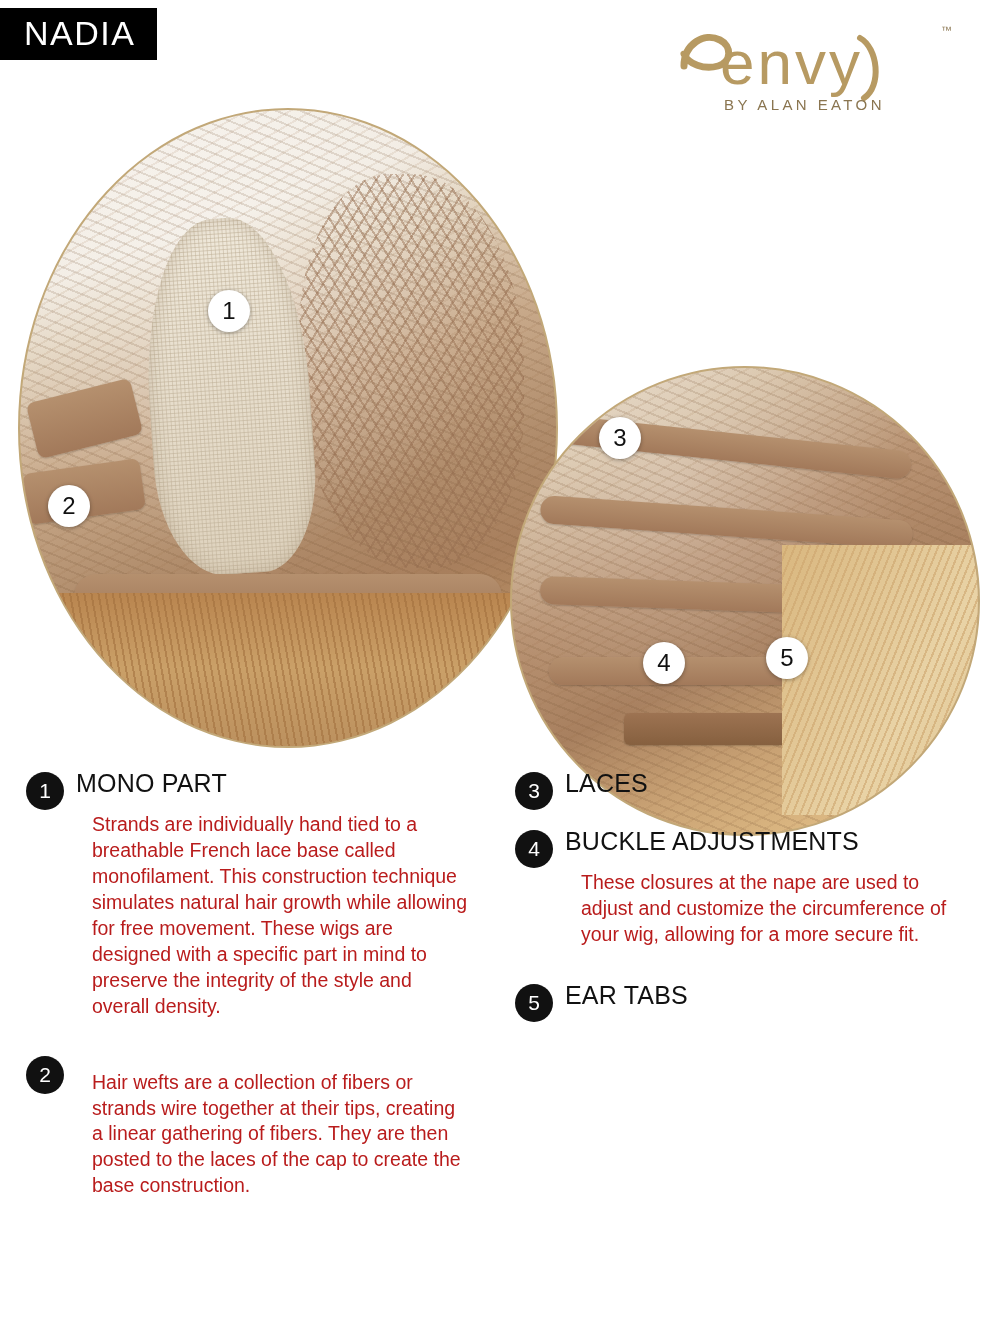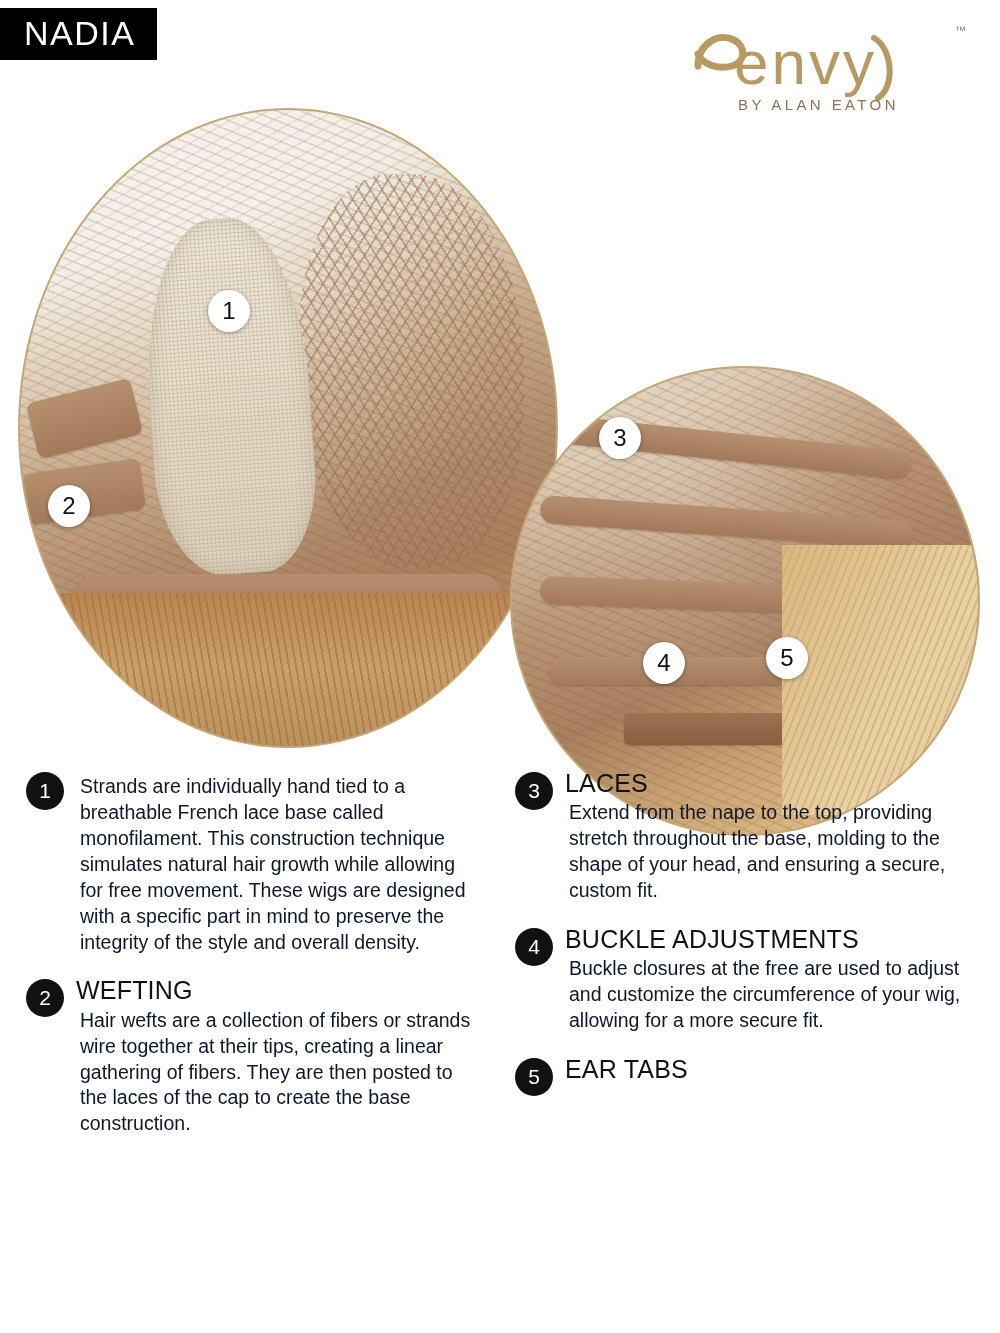--- a/index.html
+++ b/index.html
@@ -24,21 +24,21 @@
     background: #000000;
     color: #ffffff;
     padding: 8px 22px 10px 24px;
     font-size: 34px;
     letter-spacing: 1.5px;
     font-weight: 400;
     line-height: 1;
   }
   .brand {
     position: absolute;
-    right: 32px; top: 18px;
+    right: 46px; top: 18px;
     width: 290px; height: 100px;
   }
   .brand svg { display: block; }
   .brand .tm {
     position: absolute;
     right: 2px; top: 6px;
     font-size: 11px;
     color: #8a7550;
   }
 
@@ -162,24 +162,24 @@
   .entry .body { flex: 1; }
   .entry h3 {
     margin: 0 0 2px 0;
     font-size: 25px;
     font-weight: 400;
     letter-spacing: 0.2px;
     line-height: 1.05;
     color: #111111;
   }
   .entry p {
-    margin: 4px;
+    margin: 16px;
     font-size: 19.5px;
     line-height: 1.33;
-    color: #0f172a;
+    color: #b91c1c;
   }
 </style>
 </head>
 <body>
 
 <div class="page">
 
   <div class="title-box">NADIA</div>
 
   <div class="brand">
@@ -221,49 +221,48 @@
     <div class="dot" style="left:766px; top:533px;">5</div>
   </div>
 
   <div class="cols">
 
     <div class="col">
 
       <div class="entry">
         <div class="num">1</div>
         <div class="body">
+          <h3>MONO PART</h3>
           <p>Strands are individually hand tied to a breathable French lace base called monofilament. This construction technique simulates natural hair growth while allowing for free movement. These wigs are designed with a specific part in mind to preserve the integrity of the style and overall density.</p>
         </div>
       </div>
 
       <div class="entry">
         <div class="num">2</div>
         <div class="body">
-          <h3>WEFTING</h3>
           <p>Hair wefts are a collection of fibers or strands wire together at their tips, creating a linear gathering of fibers. They are then posted to the laces of the cap to create the base construction.</p>
         </div>
       </div>
 
     </div>
 
     <div class="col">
 
       <div class="entry">
         <div class="num">3</div>
         <div class="body">
           <h3>LACES</h3>
-          <p>Extend from the nape to the top, providing stretch throughout the base, molding to the shape of your head, and ensuring a secure, custom fit.</p>
         </div>
       </div>
 
       <div class="entry">
         <div class="num">4</div>
         <div class="body">
           <h3>BUCKLE ADJUSTMENTS</h3>
-          <p>Buckle closures at the free are used to adjust and customize the circumference of your wig, allowing for a more secure fit.</p>
+          <p>These closures at the nape are used to adjust and customize the circumference of your wig, allowing for a more secure fit.</p>
         </div>
       </div>
 
       <div class="entry">
         <div class="num">5</div>
         <div class="body">
           <h3>EAR TABS</h3>
         </div>
       </div>
 

